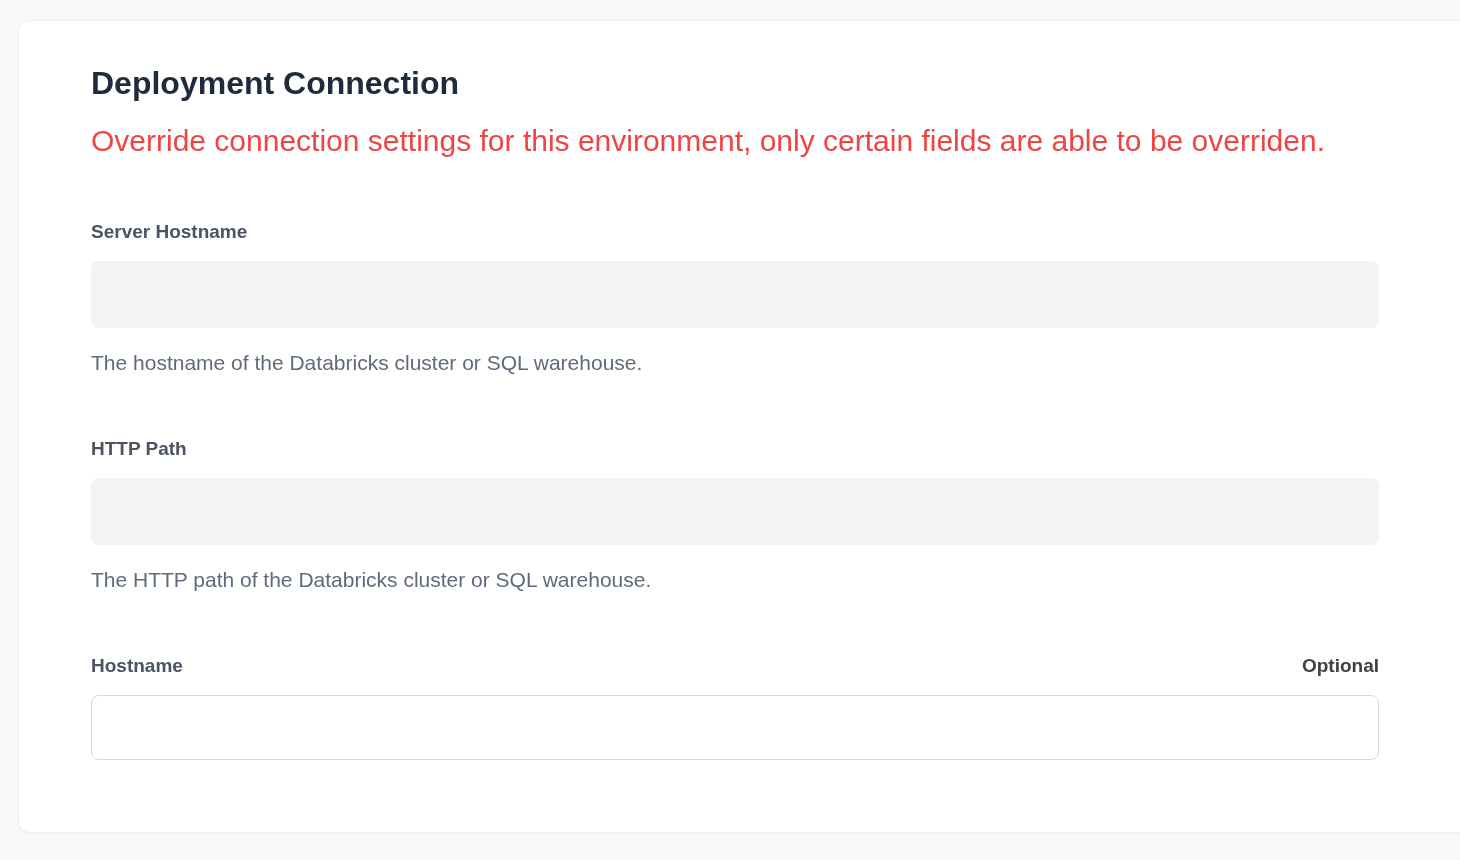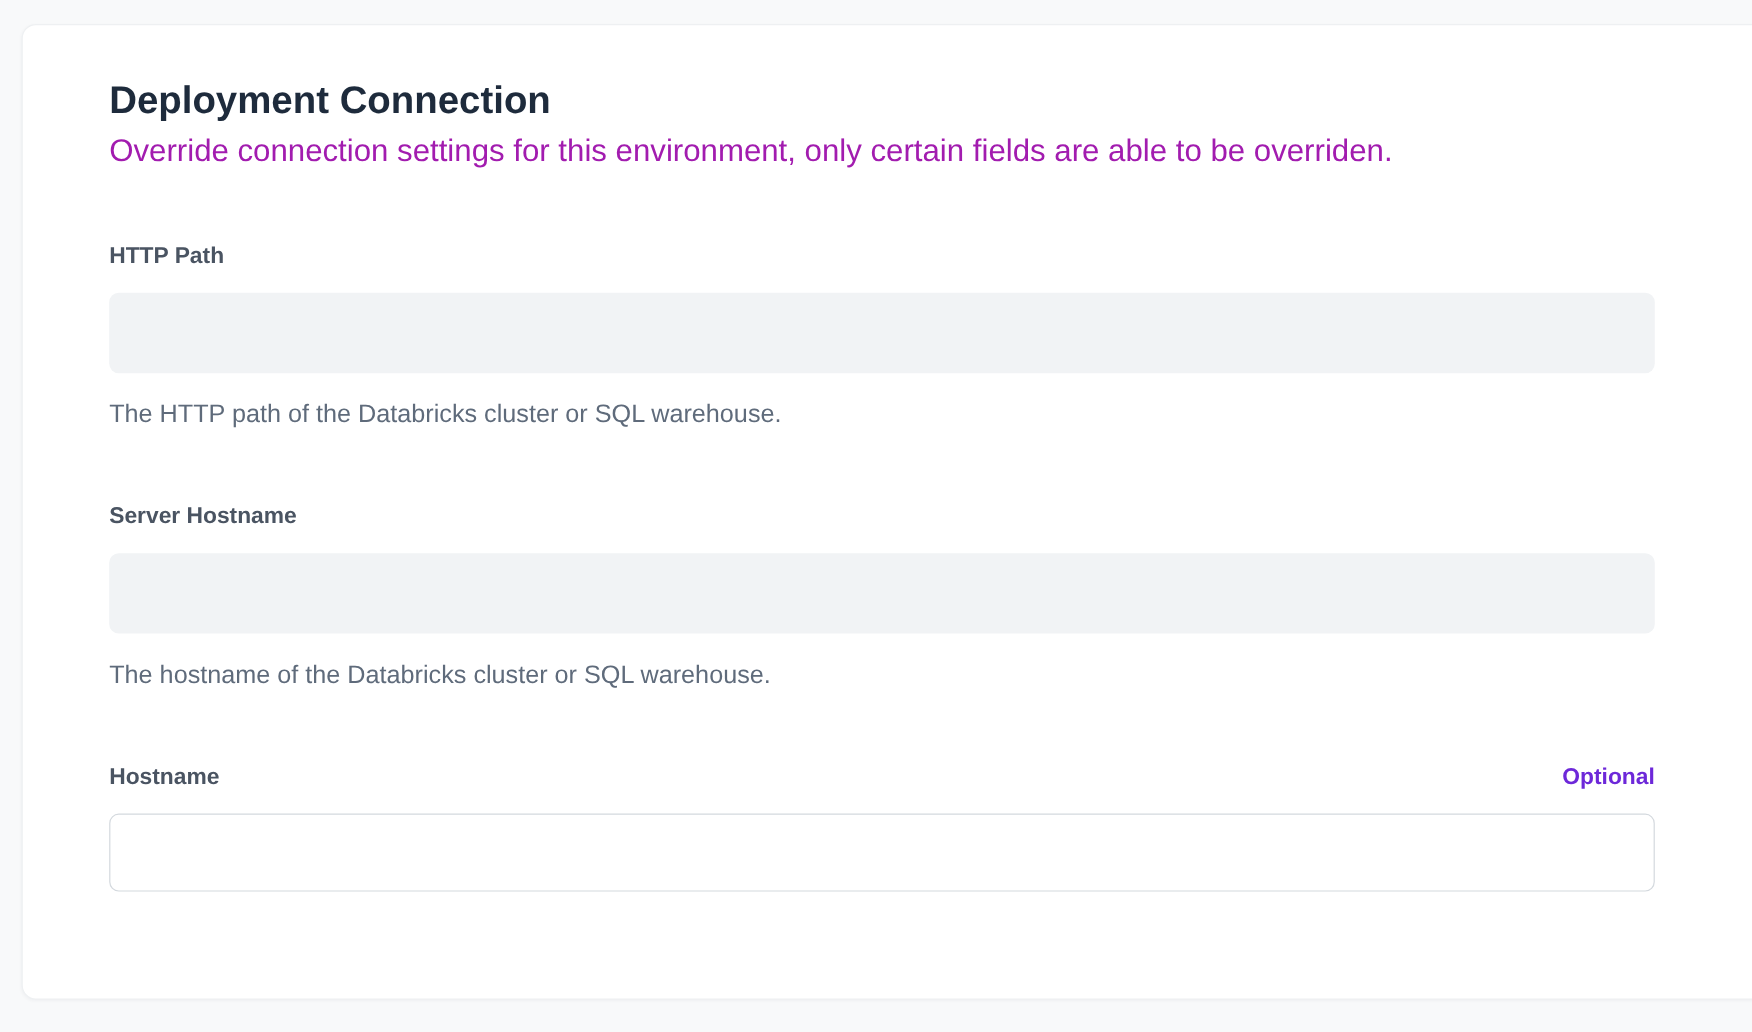--- a/index.html
+++ b/index.html
@@ -34,45 +34,45 @@
     width: 1360px;
   }
   .page-title {
     margin: 0;
     font-size: 32px;
     line-height: 1.3;
     font-weight: 700;
     color: #1e2b3c;
   }
   .page-subtitle {
-    margin: 4px 0 0 0;
-    font-size: 26px;
+    margin: 16px 0 0 0;
+    font-size: 30px;
     line-height: 1.3;
     font-weight: 400;
-    color: #a21caf;
+    color: #ef4444;
   }
   .field-group {
     margin-top: 60px;
     width: 1288px;
   }
   .label-row {
     display: flex;
     justify-content: space-between;
     align-items: baseline;
   }
   .field-label {
     font-size: 19px;
     font-weight: 700;
     color: #4a5462;
     line-height: 1.3;
   }
   .optional-badge {
     font-size: 19px;
     font-weight: 700;
-    color: #6d28d9;
+    color: #404040;
     line-height: 1.3;
   }
   .text-input {
     display: block;
     margin-top: 17px;
     width: 100%;
     height: 67px;
     border-radius: 8px;
     padding: 0 20px;
     font-family: "Liberation Sans", sans-serif;
@@ -103,32 +103,32 @@
 <div class="viewport">
   <div class="card">
     <div class="card-content">
 
       <h1 class="page-title">Deployment Connection</h1>
 
       <p class="page-subtitle">Override connection settings for this environment, only certain fields are able to be overriden.</p>
 
       <div class="field-group">
         <div class="label-row">
+          <span class="field-label">Server Hostname</span>
+        </div>
+        <input type="text" class="text-input disabled" disabled="" value="" style="">
+        <p class="help-text">The hostname of the Databricks cluster or SQL warehouse.</p>
+      </div>
+
+      <div class="field-group">
+        <div class="label-row">
           <span class="field-label">HTTP Path</span>
         </div>
         <input type="text" class="text-input disabled" disabled="" value="" style="">
         <p class="help-text">The HTTP path of the Databricks cluster or SQL warehouse.</p>
-      </div>
-
-      <div class="field-group">
-        <div class="label-row">
-          <span class="field-label">Server Hostname</span>
-        </div>
-        <input type="text" class="text-input disabled" disabled="" value="" style="">
-        <p class="help-text">The hostname of the Databricks cluster or SQL warehouse.</p>
       </div>
 
       <div class="field-group">
         <div class="label-row">
           <span class="field-label">Hostname</span>
           <span class="optional-badge">Optional</span>
         </div>
         <input type="text" class="text-input enabled" value="" style="">
       </div>
 

